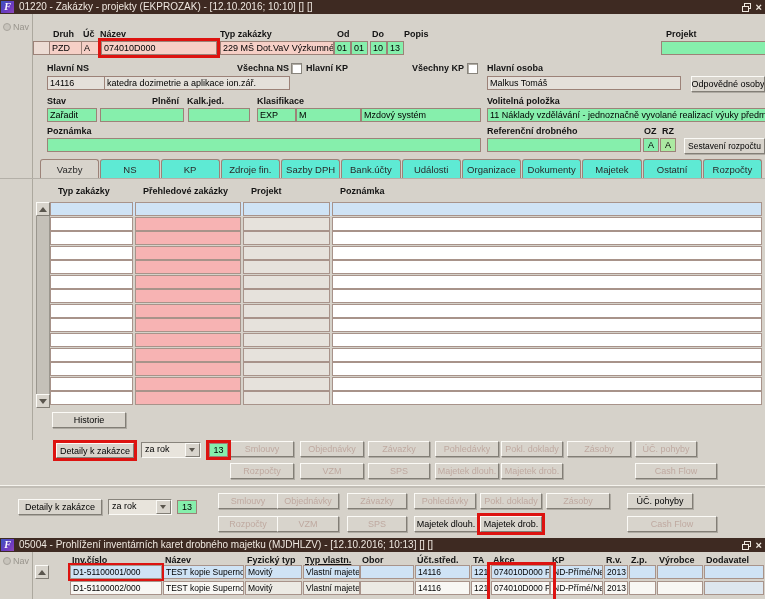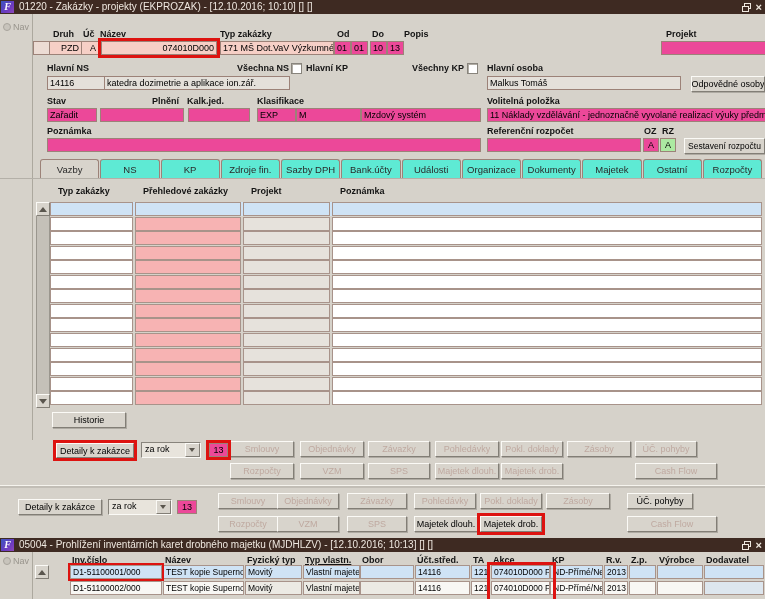--- a/index.html
+++ b/index.html
@@ -13,23 +13,23 @@
   .ttext{position:absolute;left:19px;top:0;}
   .winbtns{position:absolute;right:3px;top:2px;display:flex;gap:5px;align-items:center;}
   .restore{position:relative;width:9px;height:9px;}
   .restore::before{content:"";position:absolute;right:0;top:0;width:5px;height:4px;border:1px solid #efe8e0;}
   .restore::after{content:"";position:absolute;left:0;bottom:0;width:5px;height:4px;border:1px solid #efe8e0;background:#3e2a22;}
   .closeg{font-size:11px;font-weight:bold;line-height:10px;}
   .navlbl{position:absolute;color:#98948c;font-size:9px;white-space:nowrap;}
   .navlbl .dot{display:inline-block;width:6px;height:6px;border-radius:50%;border:1px solid #a8a49c;background:#c8c4bc;vertical-align:-1px;margin-right:2px;}
   .vline{position:absolute;width:1px;background:#aca89e;}
   .lbl{position:absolute;font-size:9px;font-weight:bold;color:#141414;white-space:nowrap;}
-  .fld{position:absolute;height:12px;border:1px solid #9c8278;background:#ec4899;font-size:9px;
+  .fld{position:absolute;height:12px;border:1px solid #9c8278;background:#86efac;font-size:9px;
        line-height:12px;padding:0 2px;white-space:nowrap;overflow:hidden;color:#000;}
-  .pink{background:#f6cfc6;text-align:right;}
+  .pink{background:#f6cfc6;}
   .grayf{background:#e4e0da;}
   .greenf{background:#aceaa2;}
   .red3{outline:3px solid #dd1310;outline-offset:0;z-index:5;}
   .red2{outline:2px solid #dd1310;outline-offset:0;z-index:5;}
   .chk{position:absolute;width:9px;height:9px;background:#fff;border:1px solid #88847c;box-shadow:inset 1px 1px 0 #b0aca4;}
   .btn3d{position:absolute;background:#d8d4cc;border:1px solid;border-color:#fbfaf6 #827e76 #827e76 #fbfaf6;
          box-shadow:1px 1px 0 #aeaaa2;display:flex;align-items:center;justify-content:center;
          font-size:9px;color:#000;white-space:nowrap;overflow:hidden;}
   .btn3d.disabled{color:#bfa9a0;}
   .tabbar{position:absolute;left:40px;top:159px;width:723px;height:19px;display:flex;}
@@ -76,21 +76,21 @@
   <span class="lbl" style="left:220px;top:29px;">Typ zakázky</span>
   <span class="lbl" style="left:337px;top:29px;">Od</span>
   <span class="lbl" style="left:372px;top:29px;">Do</span>
   <span class="lbl" style="left:404px;top:29px;">Popis</span>
   <span class="lbl" style="left:666px;top:29px;">Projekt</span>
 
   <div class="fld" style="left:33px;top:41px;width:12px;background:#ecdcd4;"></div>
   <div class="fld pink" style="left:49px;top:41px;width:27px;">PZD</div>
   <div class="fld pink" style="left:81px;top:41px;width:12px;">A</div>
   <div class="fld pink red3" style="left:101px;top:41px;width:110px;">074010D000</div>
-  <div class="fld pink" style="left:220px;top:41px;width:108px;">171 MŠ Dot.VaV Výzkumné</div>
+  <div class="fld pink" style="left:220px;top:41px;width:108px;">229 MŠ Dot.VaV Výzkumné</div>
   <div class="fld" style="left:334px;top:41px;width:11px;">01</div>
   <div class="fld" style="left:351px;top:41px;width:11px;">01</div>
   <div class="fld" style="left:370px;top:41px;width:11px;">10</div>
   <div class="fld" style="left:387px;top:41px;width:11px;">13</div>
   <div class="fld" style="left:661px;top:41px;width:100px;"></div>
 
   <span class="lbl" style="left:47px;top:63px;">Hlavní NS</span>
   <span class="lbl" style="left:237px;top:63px;">Všechna NS</span>
   <span class="chk" style="left:291px;top:63px;"></span>
   <span class="lbl" style="left:306px;top:63px;">Hlavní KP</span>
@@ -111,21 +111,21 @@
 
   <div class="fld" style="left:47px;top:108px;width:44px;">Zařadit</div>
   <div class="fld" style="left:100px;top:108px;width:78px;"></div>
   <div class="fld" style="left:188px;top:108px;width:56px;"></div>
   <div class="fld" style="left:257px;top:108px;width:33px;">EXP</div>
   <div class="fld" style="left:296px;top:108px;width:59px;">M</div>
   <div class="fld" style="left:361px;top:108px;width:114px;">Mzdový systém</div>
   <div class="fld" style="left:487px;top:108px;width:274px;">11 Náklady vzdělávání - jednoznačně vyvolané realizací výuky předmětů ví</div>
 
   <span class="lbl" style="left:47px;top:126px;">Poznámka</span>
-  <span class="lbl" style="left:487px;top:126px;">Referenční rozpočet</span>
+  <span class="lbl" style="left:487px;top:126px;">Referenční drobného</span>
   <span class="lbl" style="left:644px;top:126px;">OZ</span>
   <span class="lbl" style="left:662px;top:126px;">RZ</span>
 
   <div class="fld" style="left:47px;top:138px;width:428px;"></div>
   <div class="fld" style="left:487px;top:138px;width:148px;"></div>
   <div class="fld" style="left:643px;top:138px;width:10px;text-align:center;">A</div>
   <div class="fld greenf" style="left:660px;top:138px;width:10px;text-align:center;">A</div>
   <div class="btn3d" style="left:684px;top:138px;width:79px;height:14px;font-size:8.5px;">Sestavení rozpočtu</div>
 
   <div class="tabbar">

